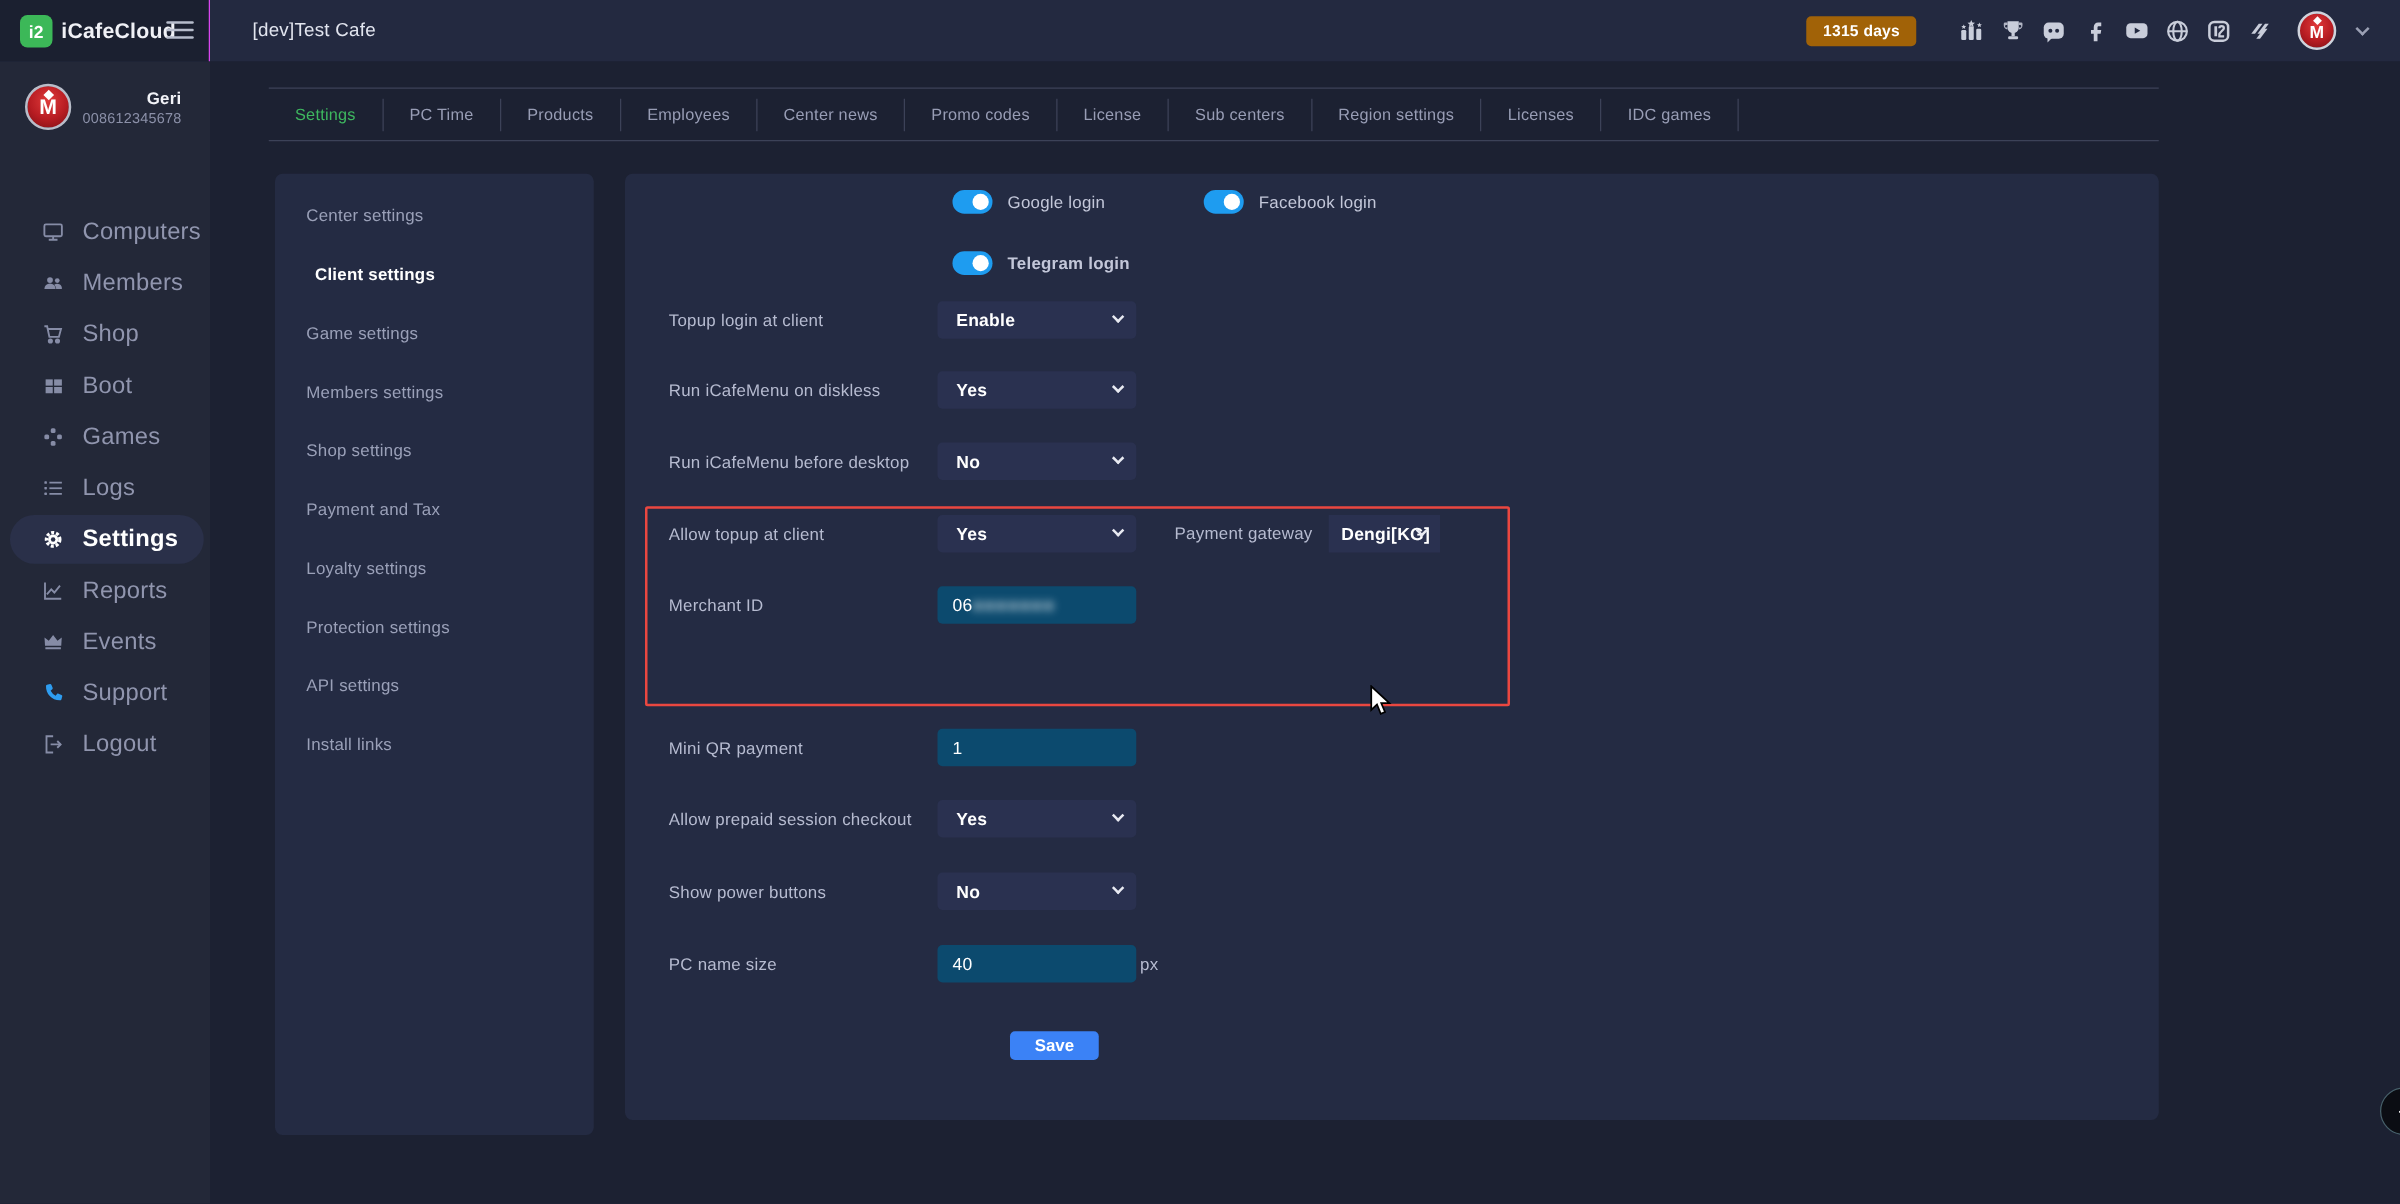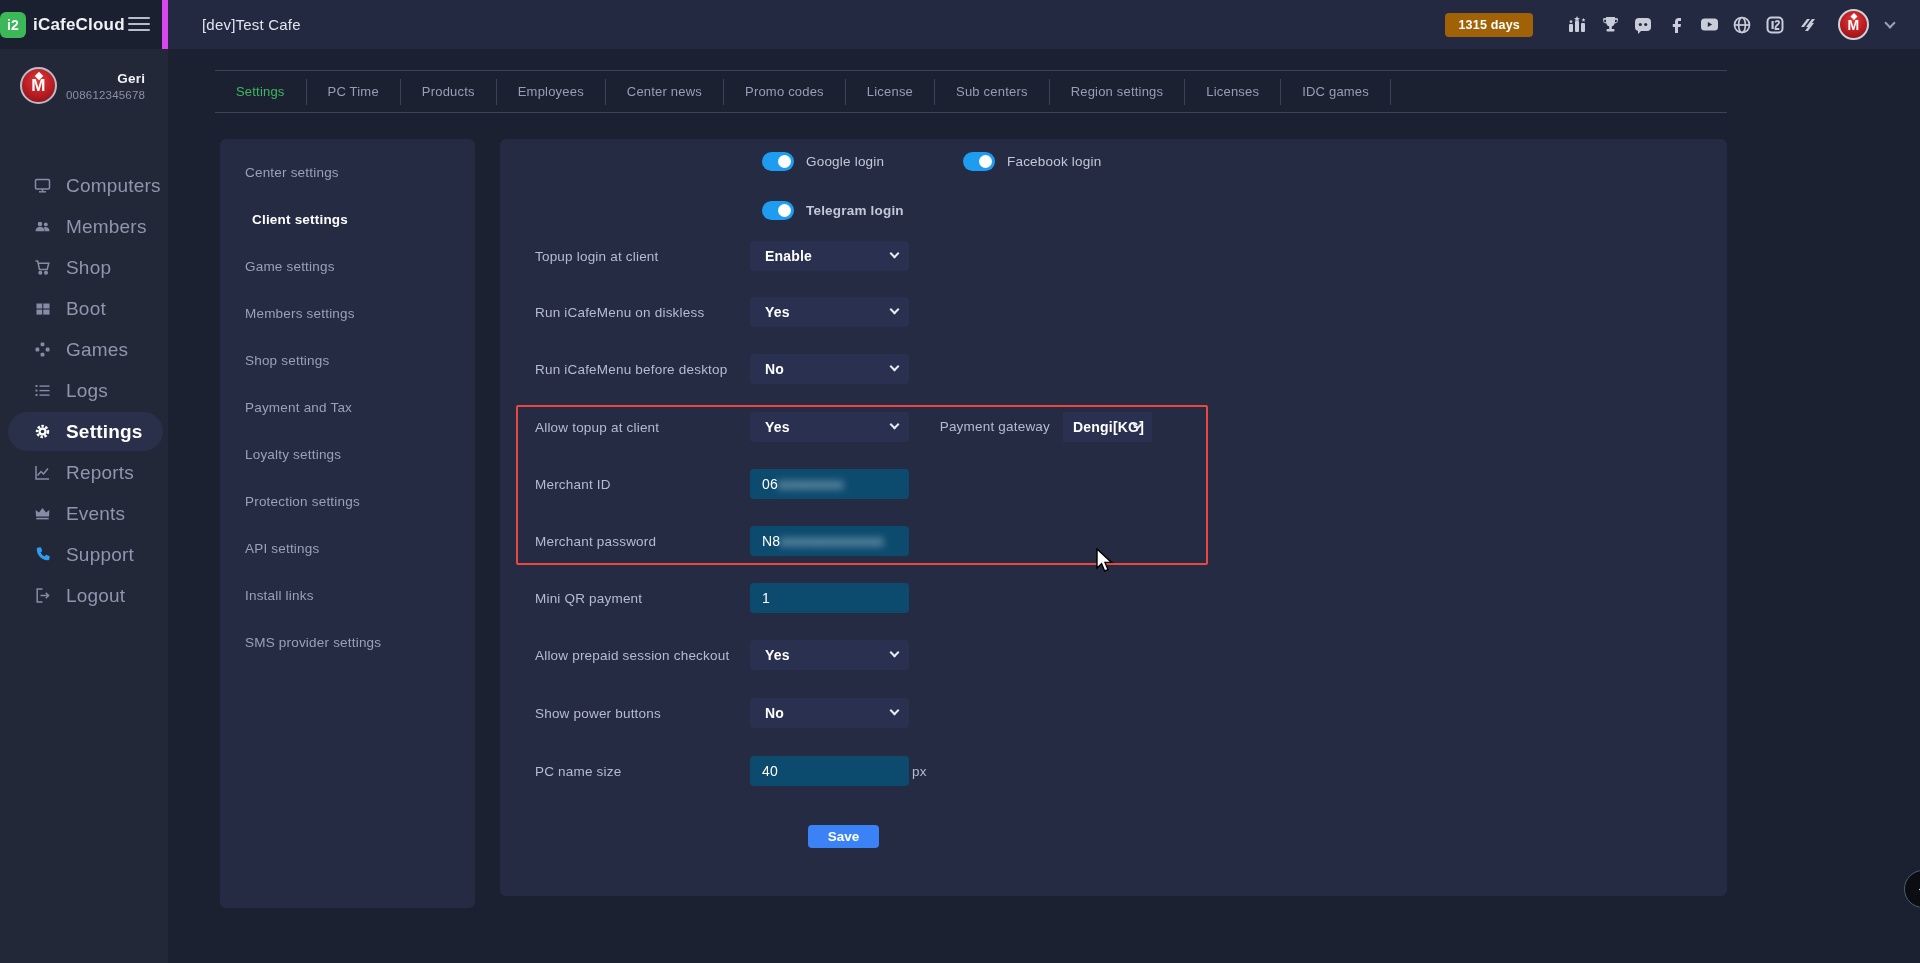--- a/index.html
+++ b/index.html
@@ -6,21 +6,21 @@
   html,body { width:1920px; height:963px; overflow:hidden; }
   body {
     font-family:"Liberation Sans","DejaVu Sans",sans-serif;
     background:#1c2132; color:#fff; position:relative;
     letter-spacing:.2px;
   }
   svg { display:block; }
 
   
   .topbar { position:absolute; top:0; left:0; width:1920px; height:49px; background:#232940; display:flex; align-items:center; z-index:5; }
-  .logoarea { width:168px; height:49px; background:#1b2030; display:flex; align-items:center; padding-left:0; border-right:6px solid #d946ef; flex:0 0 168px; position:relative; }
+  .logoarea { width:168px; height:49px; background:#1b2030; display:flex; align-items:center; padding-left:16px; border-right:1px solid #d946ef; flex:0 0 168px; position:relative; }
   .logobox { width:26px; height:26px; border-radius:6px; background:#3cb858; color:#fff; font-weight:bold; font-size:14px; display:flex; align-items:center; justify-content:center; }
   .logotext { font-size:17px; font-weight:bold; color:#f0f1f6; margin-left:7px; }
   .burger { position:absolute; right:12px; top:17px; width:22px; cursor:pointer; }
   .burger span { display:block; height:2px; background:#b7bccb; margin-bottom:4px; border-radius:1px; }
   .pagetitle { font-size:15px; color:#e2e5ef; margin-left:34px; }
   .tb-right { margin-left:auto; display:flex; align-items:center; gap:11px; padding-right:26px; }
   .daysbadge { background:#a16207; color:#fff; font-size:12.5px; font-weight:bold; border-radius:4px; padding:5px 13px; margin-right:22px; }
   .hicon { width:22px; height:22px; display:flex; align-items:center; justify-content:center; color:#c9cdda; cursor:pointer; }
   .avatar { width:31px; height:31px; border-radius:50%; background:radial-gradient(circle at 50% 35%, #e03a3a 0%, #b71c22 55%, #7c0f14 100%); border:2px solid #cfd3dc; display:flex; align-items:center; justify-content:center; font-weight:bold; font-size:14px; color:#fff; margin-left:8px; position:relative; }
   .avatar .dia { position:absolute; top:3px; left:50%; width:5px; height:5px; background:#fff; transform:translateX(-50%) rotate(45deg); }
@@ -315,21 +315,20 @@
   <div class="smitem">Center settings</div>
   <div class="smitem active">Client settings</div>
   <div class="smitem">Game settings</div>
   <div class="smitem">Members settings</div>
   <div class="smitem">Shop settings</div>
   <div class="smitem">Payment and Tax</div>
   <div class="smitem">Loyalty settings</div>
   <div class="smitem">Protection settings</div>
   <div class="smitem">API settings</div>
   <div class="smitem">Install links</div>
-  <div class="smitem">SMS provider settings</div>
 </div>
 
 <div class="formcard">
 
   <div class="frow" style="top:7px;text-align:center;">
     <div style="position:absolute;left:262px;display:flex;align-items:center;">
       <div class="toggle"></div>
       <span class="tlabel">Google login</span>
     </div>
     <div style="position:absolute;left:463px;display:flex;align-items:center;">
@@ -384,27 +383,20 @@
   </div>
 
   <div class="frow" style="top:330px;">
     <span class="flabel">Merchant ID</span>
     <div class="ctrl inp">
         <span>06</span>
         <span class="blurred">●●●●●●●</span>
       </div>
   </div>
 
-  <div class="frow" style="top:387px;">
-    <span class="flabel">Merchant password</span>
-    <div class="ctrl inp">
-        <span>N8</span>
-        <span class="blurred">●●●●●●●●●●●</span>
-      </div>
-  </div>
 
   <div class="frow" style="top:444px;">
     <span class="flabel">Mini QR payment</span>
     <div class="ctrl inp">
         <span>1</span>
       </div>
   </div>
 
   <div class="frow" style="top:501px;">
     <span class="flabel">Allow prepaid session checkout</span>

